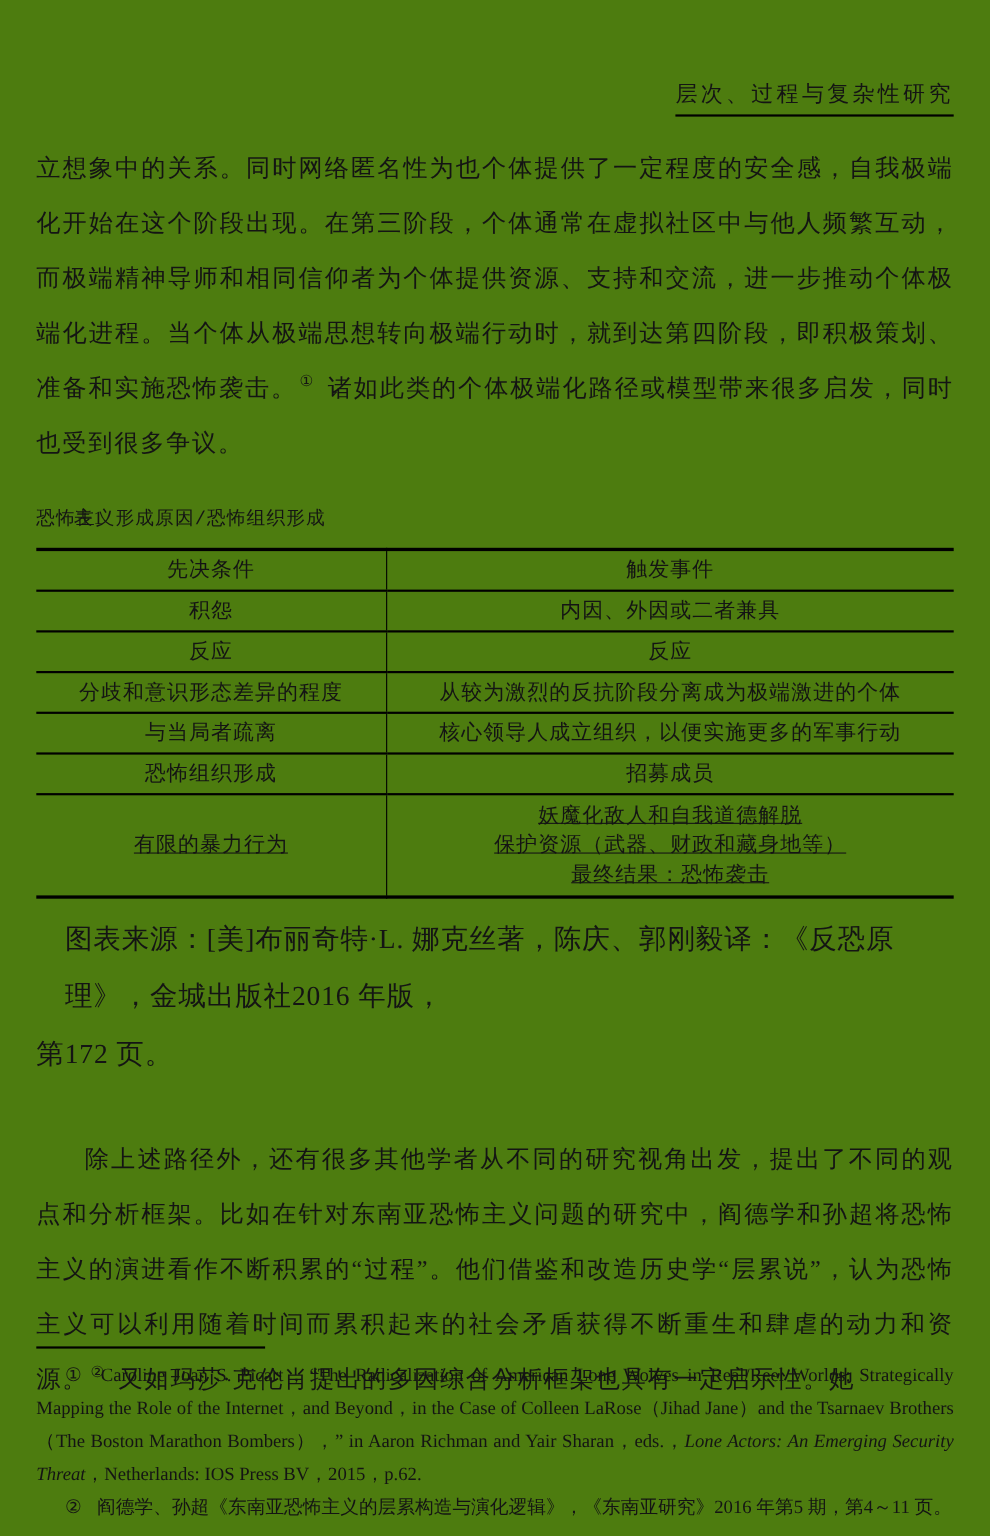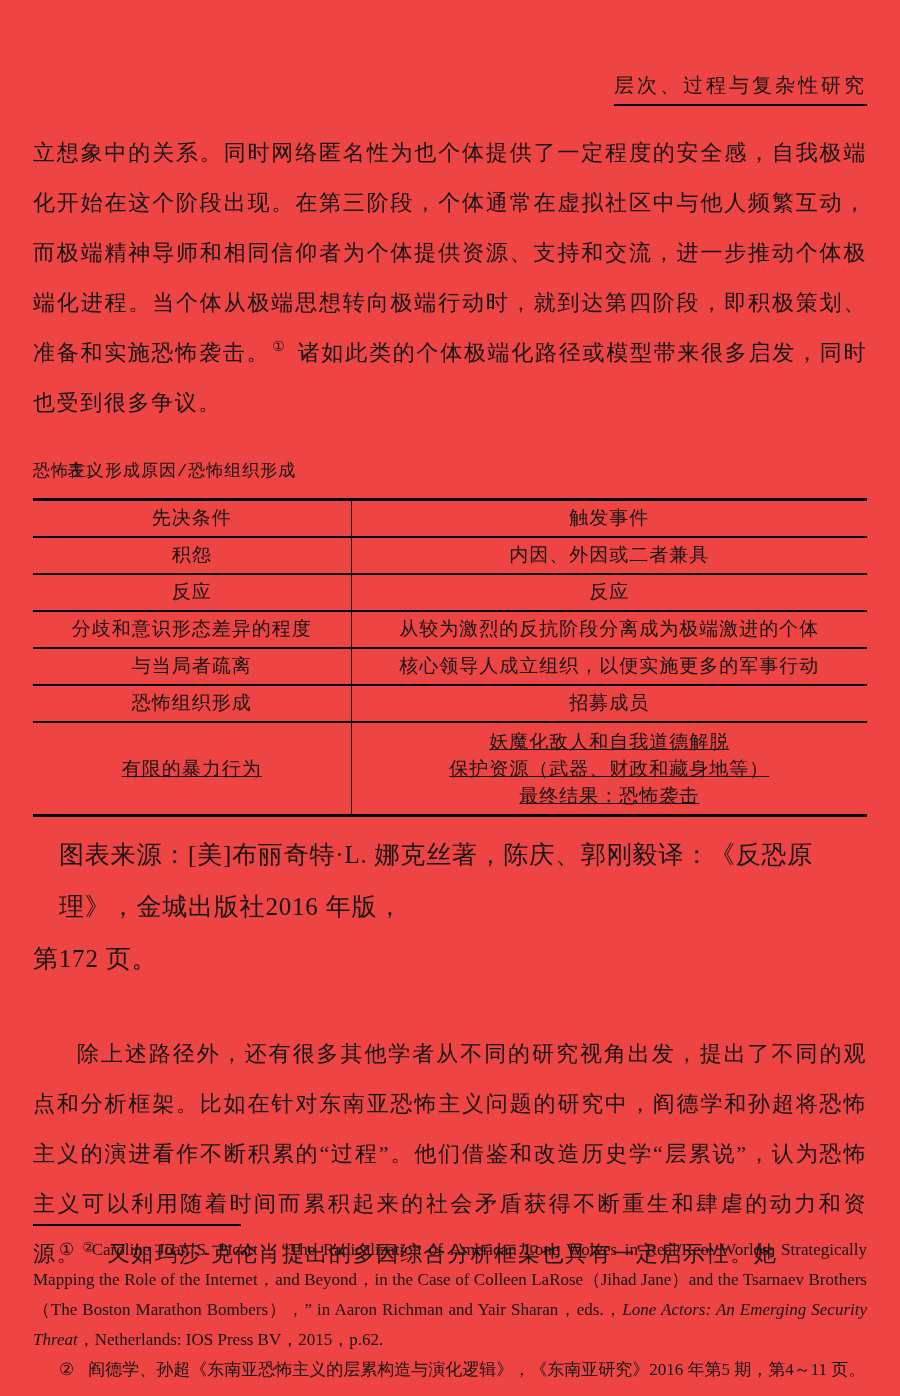--- a/index.html
+++ b/index.html
@@ -5,21 +5,21 @@
   * { margin: 0; padding: 0; box-sizing: border-box; }
   html, body { background: #ffffff; }
   body {
     width: 900px; height: 1396px;
     font-family: "Liberation Serif", "DejaVu Serif", serif;
     color: #141414;
   }
   .page {
     position: relative;
     width: 900px; height: 1396px;
-    background: #ef4444;
+    background: #4d7c0f;
     padding: 0 33px;
     overflow: hidden;
   }
   
   .running-head { padding-top: 72px; text-align: right; }
   .rh-text {
     display: inline-block;
     font-size: 20px; letter-spacing: 3px;
     padding-bottom: 5px;
     border-bottom: 2px solid #000;

